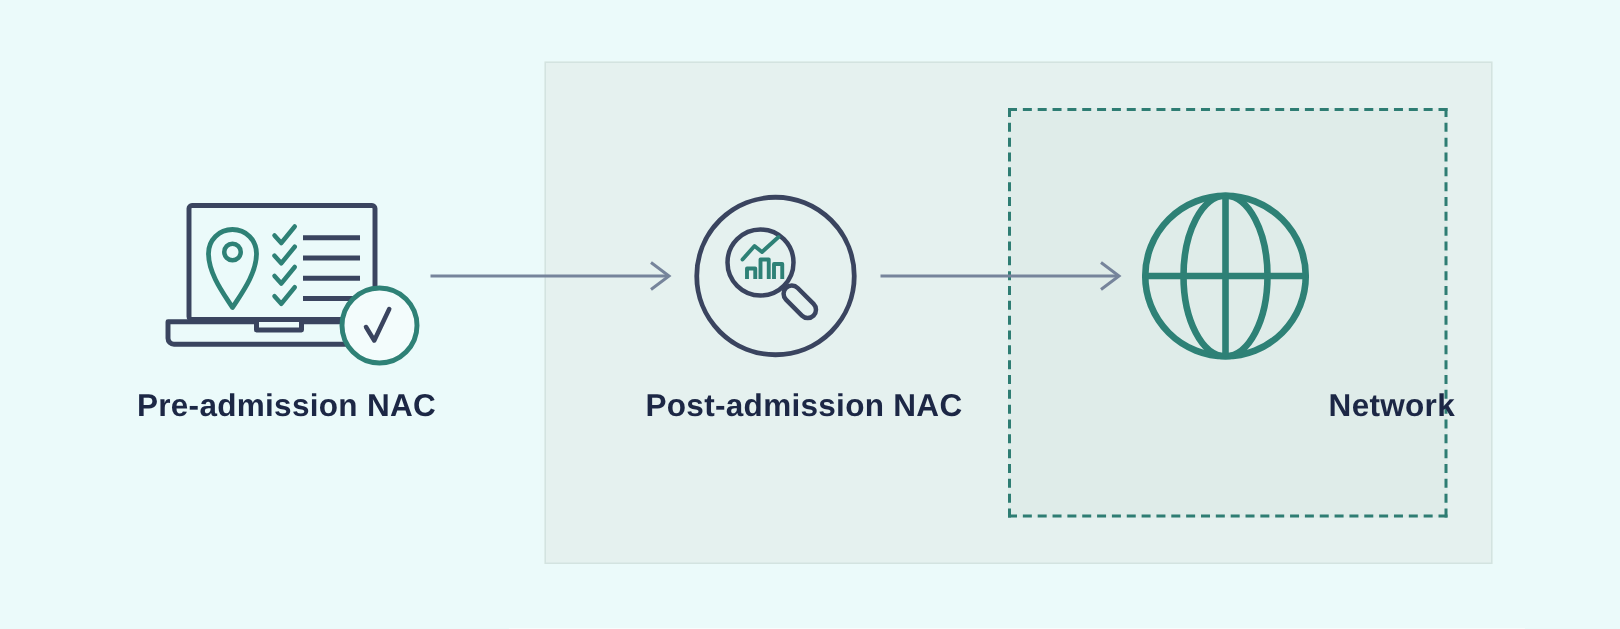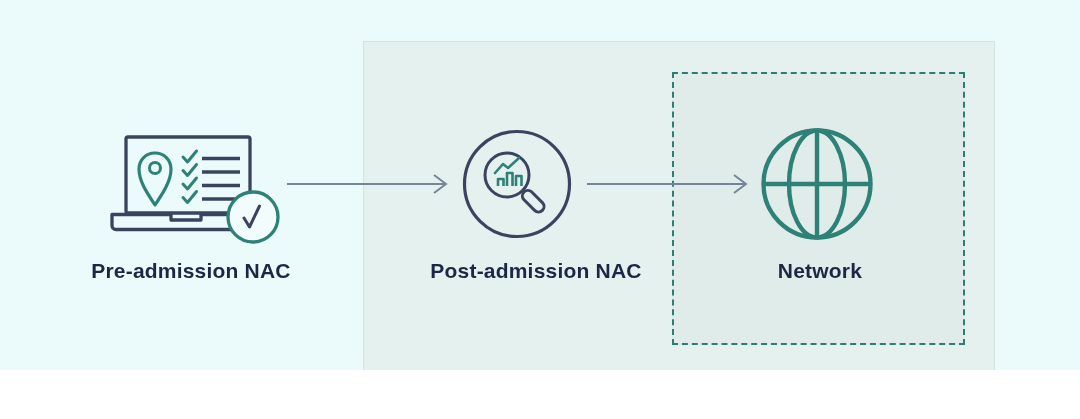--- a/index.html
+++ b/index.html
@@ -14,21 +14,21 @@
     --label-text: #1C2745;
     --badge-fill: #F3FCFC;
   }
   * { margin: 0; padding: 0; box-sizing: border-box; }
   html, body { background: #fff; }
   body { font-family: "Liberation Sans", "DejaVu Sans", sans-serif; }
 
   .canvas {
     position: relative;
     width: 1080px;
-    height: 370px;
+    height: 419px;
     background: var(--page-bg);
     overflow: hidden;
   }
 
   .panel {
     position: absolute;
     left: 363px; top: 41px;
     width: 632px; height: 335px;
     background: var(--panel-bg);
     border: 1px solid var(--panel-border);
@@ -57,21 +57,21 @@
     width: 300px;
     text-align: center;
     font-size: 21px;
     font-weight: 600;
     letter-spacing: 0.2px;
     color: var(--label-text);
     white-space: nowrap;
   }
   .label-1 { left: 41px; }
   .label-2 { left: 386px; }
-  .label-3 { left: 670px; }
+  .label-3 { left: 670px; text-align: right; }
 
   
   .s-navy { stroke: var(--icon-navy); fill: none; }
   .s-teal { stroke: var(--icon-teal); fill: none; }
   .s-arrow { stroke: var(--arrow); fill: none; }
   .f-badge { fill: var(--badge-fill); }
 </style>
 </head>
 <body>
 

